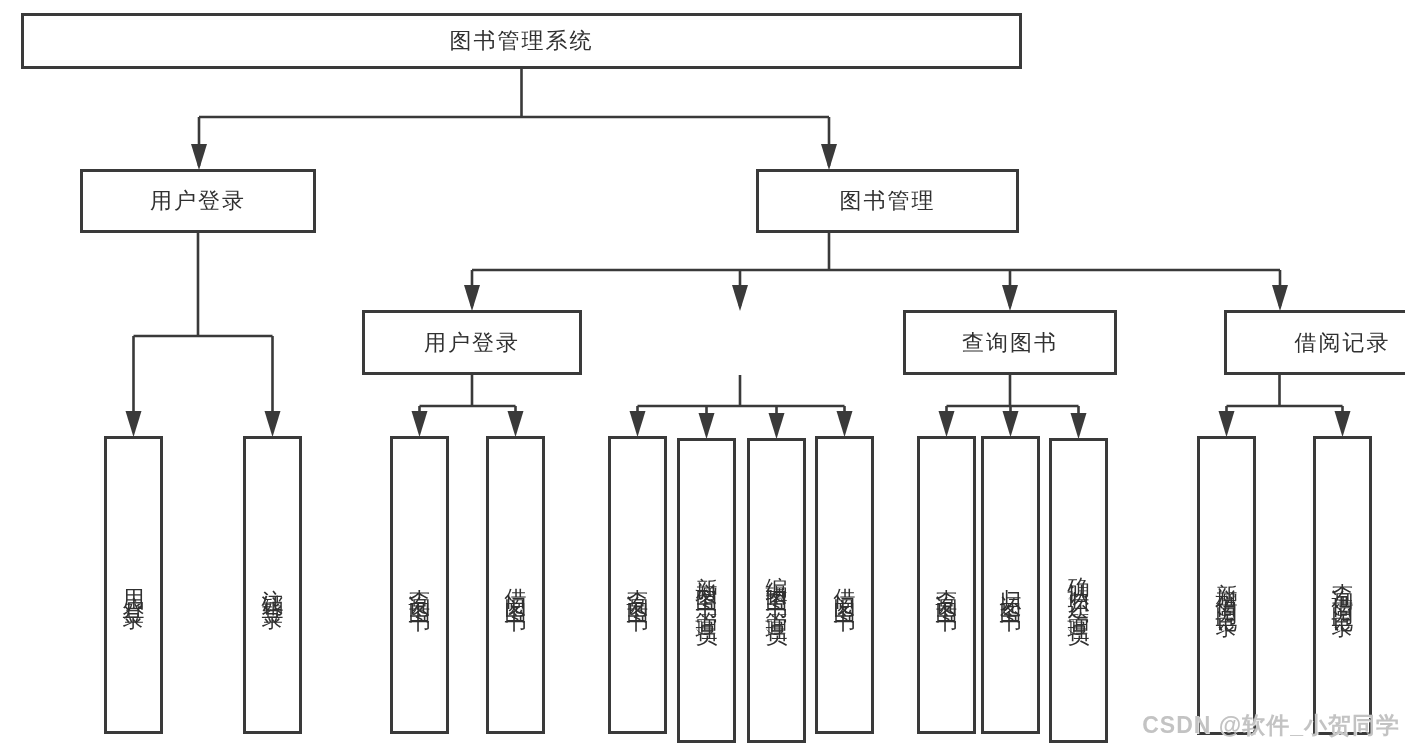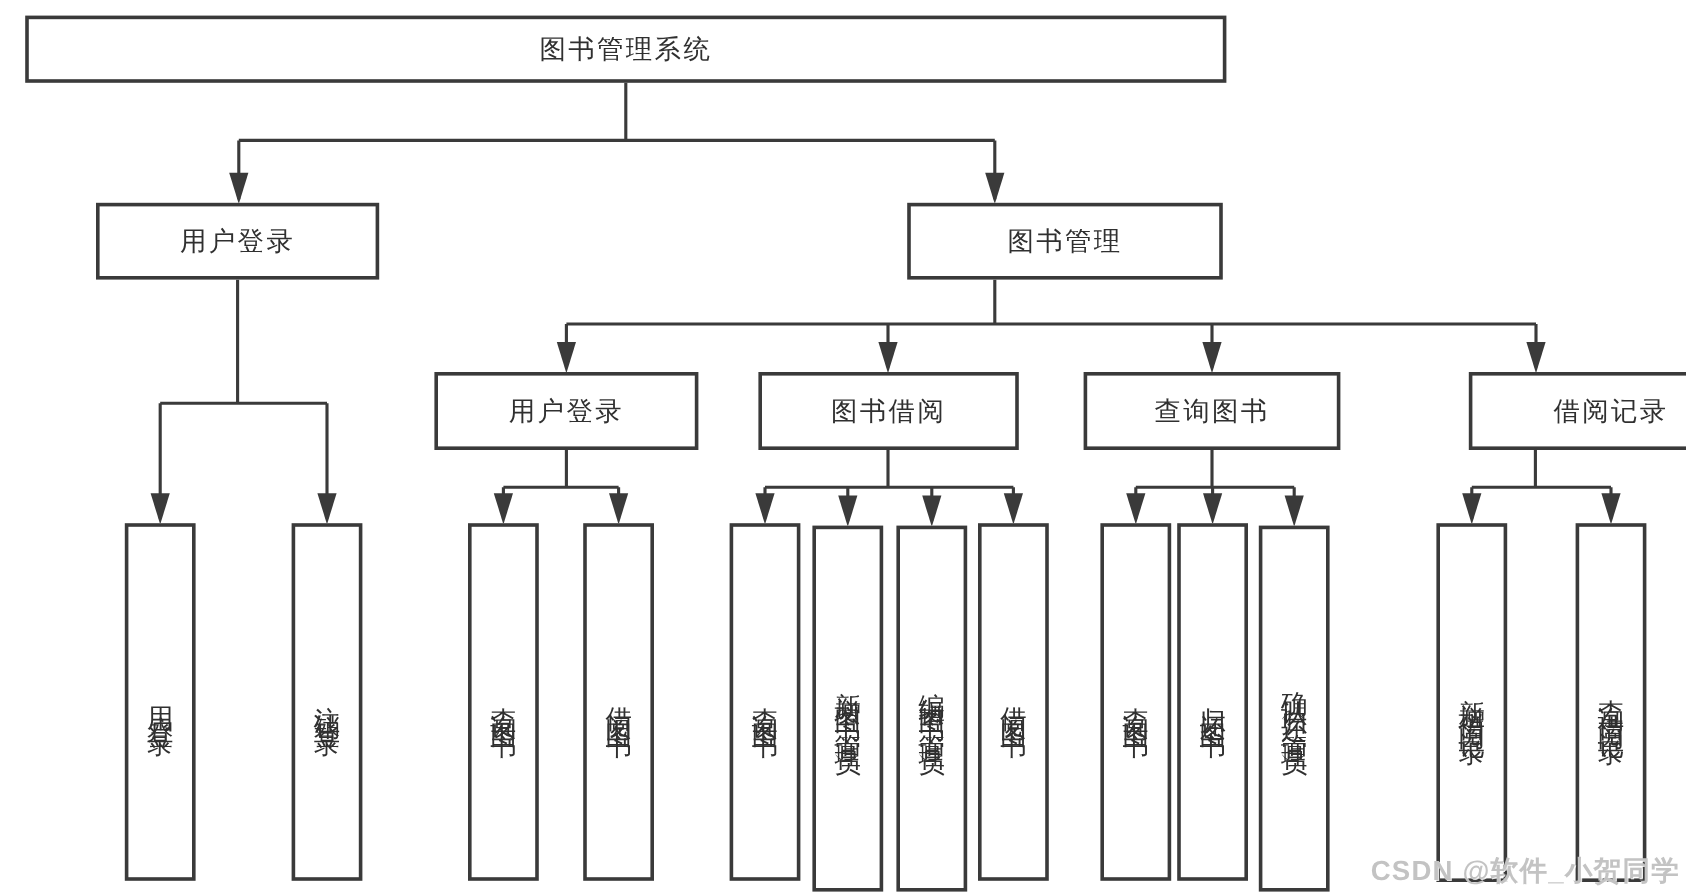--- a/index.html
+++ b/index.html
@@ -105,21 +105,20 @@
       <polygon points="1334.5,411 1350.5,411 1342.5,437" fill="#3a3a3a" stroke="none"></polygon>
     </g>
   </svg>
 
   <div class="node" style="left:21px; top:13px; width:1001px; height:56px;">图书管理系统</div>
 
   <div class="node" style="left:80px; top:169px; width:236px; height:64px;">用户登录</div>
   <div class="node" style="left:744px; top:169px; width:263px; height:64px;margin-left:12px;">图书管理</div>
 
   <div class="node" style="left:362px; top:310px; width:220px; height:65px;">用户登录</div>
-  <div class="node" style="left:632px; top:310px; width:217px; height:65px;">图书借阅</div>
   <div class="node" style="left:903px; top:310px; width:214px; height:65px;">查询图书</div>
   <div class="node" style="left:1224px; top:310px; width:237px; height:65px;">借阅记录</div>
 
   <div class="leaf" style="left:104px; top:436px; height:298px;">用户登录</div>
   <div class="leaf" style="left:243px; top:436px; height:298px;">注销登录</div>
 
   <div class="leaf" style="left:390px; top:436px; height:298px;">查询图书</div>
   <div class="leaf" style="left:486px; top:436px; height:298px;">借阅图书</div>
 
   <div class="leaf" style="left:608px; top:436px; height:298px;">查询图书</div>

